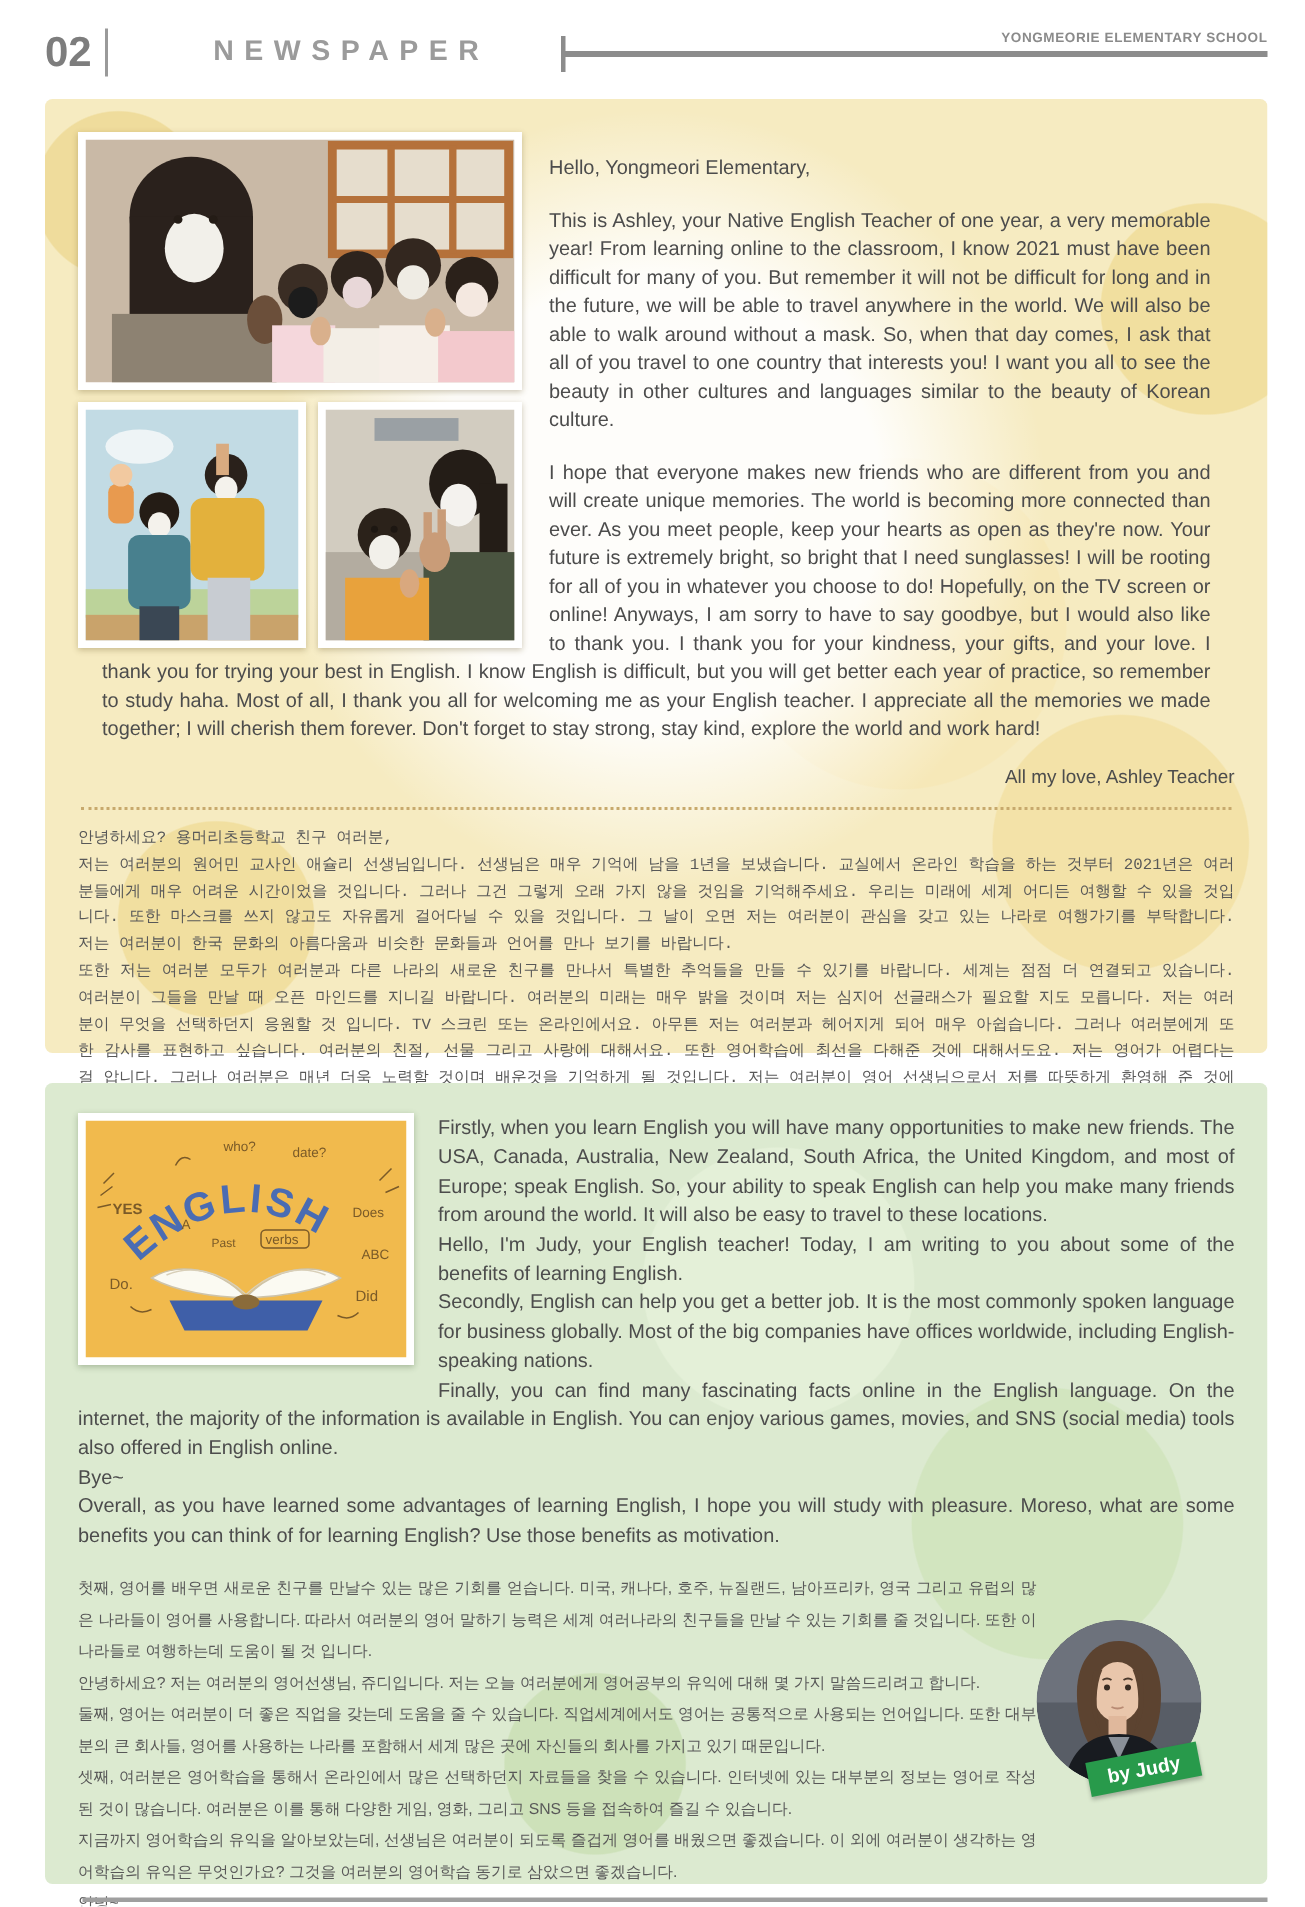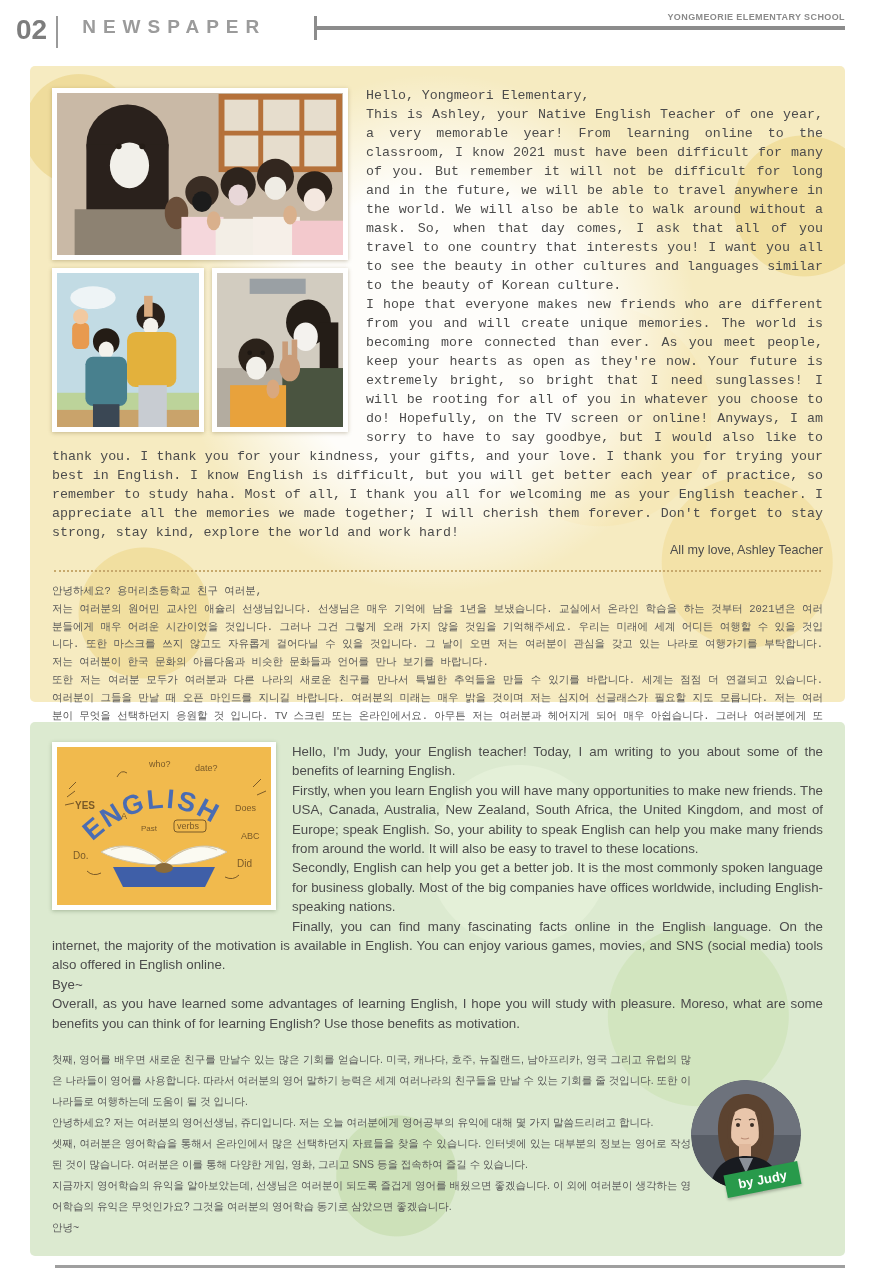--- a/index.html
+++ b/index.html
@@ -1,23 +1,23 @@
 <!DOCTYPE html>
 <html><head>
 <meta charset="utf-8">
 <style>
   html,body{margin:0;padding:0;background:#ffffff;}
   .page{position:relative;width:870px;height:1271px;background:#fff;overflow:hidden;
         font-family:"Liberation Sans", sans-serif;}
 
   
-  .header{position:absolute;top:16px;left:16px;right:25px;height:38px;display:flex;}
+  .header{position:absolute;top:16px;left:30px;right:25px;height:38px;display:flex;align-items:center;}
   .pagenum{font-size:28px;font-weight:bold;color:#7d7d7d;line-height:1;}
   .vbar{width:2px;height:32px;background:#9a9a9a;margin-left:9px;}
-  .hd-title{margin-left:24px;font-size:19px;font-weight:bold;letter-spacing:7px;color:#9b9b9b;}
+  .hd-title{margin-left:70px;font-size:19px;font-weight:bold;letter-spacing:7px;color:#9b9b9b;}
   .rule-wrap{flex:1;margin-left:48px;position:relative;height:22px;}
   .school{position:absolute;right:0;top:-4px;font-size:9px;font-weight:bold;color:#8a8a8a;letter-spacing:.4px;}
   .rule{position:absolute;left:0;right:0;top:10px;height:4px;background:#8c8c8c;}
   .rule-tick{position:absolute;left:0;top:0;width:3px;height:24px;background:#8c8c8c;}
 
   
   .box{position:absolute;left:30px;width:815px;box-sizing:border-box;border-radius:5px;}
   .box-ashley{top:66px;height:636px;padding:20px 22px;
     background:
       radial-gradient(circle at 50% 42%, rgba(255,255,255,.92) 0 150px, rgba(255,255,255,0) 260px),
@@ -38,21 +38,21 @@
   
   .photos{float:left;width:300px;margin:2px 14px 4px 0;}
   .photo{background:#fff;border:5px solid #fff;box-shadow:0 1px 4px rgba(90,70,20,.3);box-sizing:border-box;}
   .photo svg{display:block;width:100%;height:100%;}
   .photo-main{width:296px;height:172px;margin-bottom:8px;}
   .photo-row{display:flex;gap:8px;}
   .photo-sm1{width:152px;height:164px;}
   .photo-sm2{width:136px;height:164px;}
 
   
-  .en-text p{margin:0;font-size:13.3px;line-height:19px;color:#4c4c4c;text-align:justify;font-family:Liberation Mono, monospace;}
+  .en-text p{margin:16px;font-size:13.3px;line-height:19px;color:#4c4c4c;text-align:justify;}
   .sig-en{clear:none;text-align:right;font-size:12.6px;color:#4c4c4c;margin-top:1px;}
   .dotted-sep{border:none;border-top:2px dotted #c7a96d;margin:13px 2px 11px;clear:both;}
   .ko-text p{margin:0;font-size:10.5px;line-height:17.8px;color:#585858;text-align:justify;font-family:Liberation Mono, monospace;}
   .sig-ko{text-align:right;font-size:10.5px;color:#585858;margin-top:9px;}
 
   .judy-en p{margin:0;font-size:13.3px;line-height:19.4px;color:#4c4c4c;text-align:justify;}
   .judy-ko{margin-top:16px;padding-right:132px;}
   .judy-ko p{margin:0;font-size:10.5px;line-height:21px;color:#585858;text-align:justify;}
 
   
@@ -213,31 +213,32 @@
         <path d="M56 120 L158 120 L148 140 L66 140 Z" fill="#3f5fa8"></path>
         <path d="M107 118 C 88 98 62 94 44 105 C 60 114 86 118 107 118 Z" fill="#fbfaf2" stroke="#cdc3aa" stroke-width="1"></path>
         <path d="M107 118 C 126 98 152 94 170 105 C 154 114 128 118 107 118 Z" fill="#fbfaf2" stroke="#cdc3aa" stroke-width="1"></path>
         <path d="M107 116 C 90 100 70 96 54 103" fill="none" stroke="#d8cfb8" stroke-width="1"></path>
         <path d="M107 116 C 124 100 144 96 160 103" fill="none" stroke="#d8cfb8" stroke-width="1"></path>
         <ellipse cx="107" cy="121" rx="9" ry="5" fill="#8a6b3a"></ellipse>
       </svg>
     </div>
 
     <div class="judy-en">
+      <p>Firstly, when you learn English you will have many opportunities to make new friends. The USA, Canada, Australia, New Zealand, South Africa, the United Kingdom, and most of Europe; speak English. So, your ability to speak English can help you make many friends from around the world. It will also be easy to travel to these locations.</p>
       <p>Hello, I'm Judy, your English teacher! Today, I am writing to you about some of the benefits of learning English.</p>
-      <p>Firstly, when you learn English you will have many opportunities to make new friends. The USA, Canada, Australia, New Zealand, South Africa, the United Kingdom, and most of Europe; speak English. So, your ability to speak English can help you make many friends from around the world. It will also be easy to travel to these locations.</p>
       <p>Secondly, English can help you get a better job. It is the most commonly spoken language for business globally. Most of the big companies have offices worldwide, including English-speaking nations.</p>
-      <p>Finally, you can find many fascinating facts online in the English language. On the internet, the majority of the motivation is available in English. You can enjoy various games, movies, and SNS (social media) tools also offered in English online.</p>
+      <p>Finally, you can find many fascinating facts online in the English language. On the internet, the majority of the information is available in English. You can enjoy various games, movies, and SNS (social media) tools also offered in English online.</p>
       <p>Bye~</p>
       <p>Overall, as you have learned some advantages of learning English, I hope you will study with pleasure. Moreso, what are some benefits you can think of for learning English? Use those benefits as motivation.</p>
     </div>
 
     <div class="judy-ko">
       <p>첫째, 영어를 배우면 새로운 친구를 만날수 있는 많은 기회를 얻습니다. 미국, 캐나다, 호주, 뉴질랜드, 남아프리카, 영국 그리고 유럽의 많은 나라들이 영어를 사용합니다. 따라서 여러분의 영어 말하기 능력은 세계 여러나라의 친구들을 만날 수 있는 기회를 줄 것입니다.  또한 이 나라들로 여행하는데 도움이 될 것 입니다.</p>
       <p>안녕하세요? 저는 여러분의 영어선생님, 쥬디입니다. 저는 오늘 여러분에게 영어공부의 유익에 대해 몇 가지 말씀드리려고 합니다.</p>
+      <p>둘째, 영어는 여러분이 더 좋은 직업을 갖는데 도움을 줄 수 있습니다. 직업세계에서도 영어는 공통적으로 사용되는 언어입니다. 또한 대부분의 큰 회사들,  영어를 사용하는 나라를 포함해서 세계 많은 곳에 자신들의 회사를 가지고 있기 때문입니다.</p>
       <p>셋째, 여러분은 영어학습을 통해서 온라인에서 많은 선택하던지 자료들을 찾을 수 있습니다. 인터넷에 있는 대부분의 정보는 영어로 작성된 것이 많습니다. 여러분은 이를 통해 다양한  게임, 영화, 그리고 SNS 등을 접속하여 즐길 수 있습니다.</p>
       <p>지금까지 영어학습의 유익을 알아보았는데, 선생님은 여러분이 되도록 즐겁게 영어를 배웠으면 좋겠습니다. 이 외에 여러분이 생각하는 영어학습의 유익은 무엇인가요?  그것을 여러분의 영어학습 동기로 삼았으면 좋겠습니다.</p>
       <p>안녕~</p>
     </div>
 
     <div class="judy-photo">
       <svg viewBox="0 0 110 110">
         <defs>
             <clipPath id="jc">
               <circle cx="55" cy="55" r="55"></circle>

